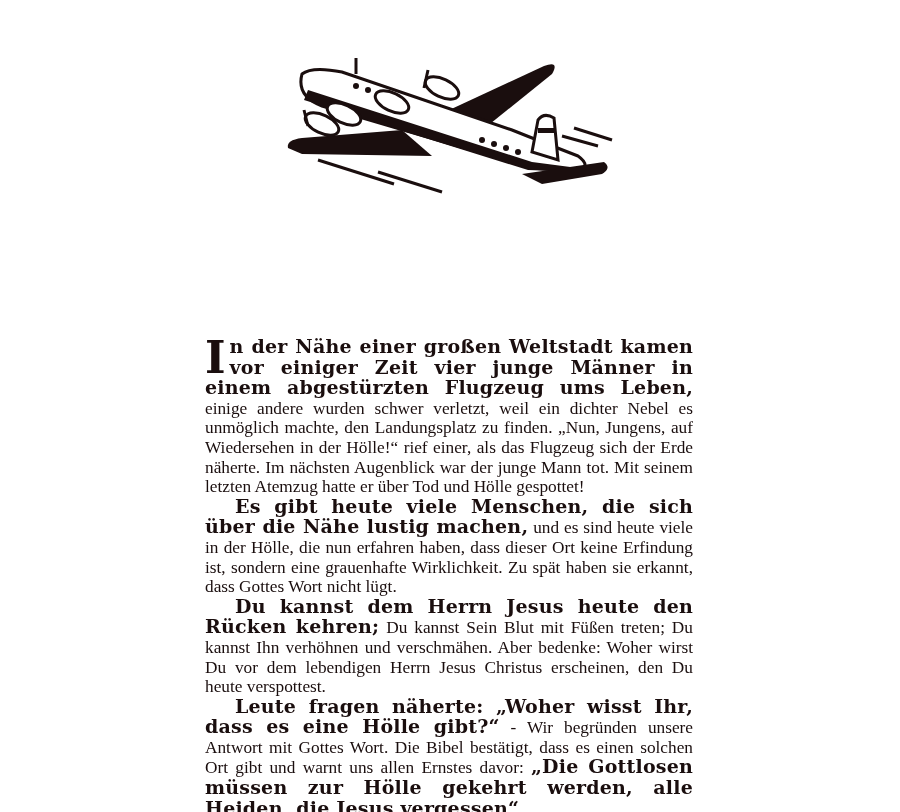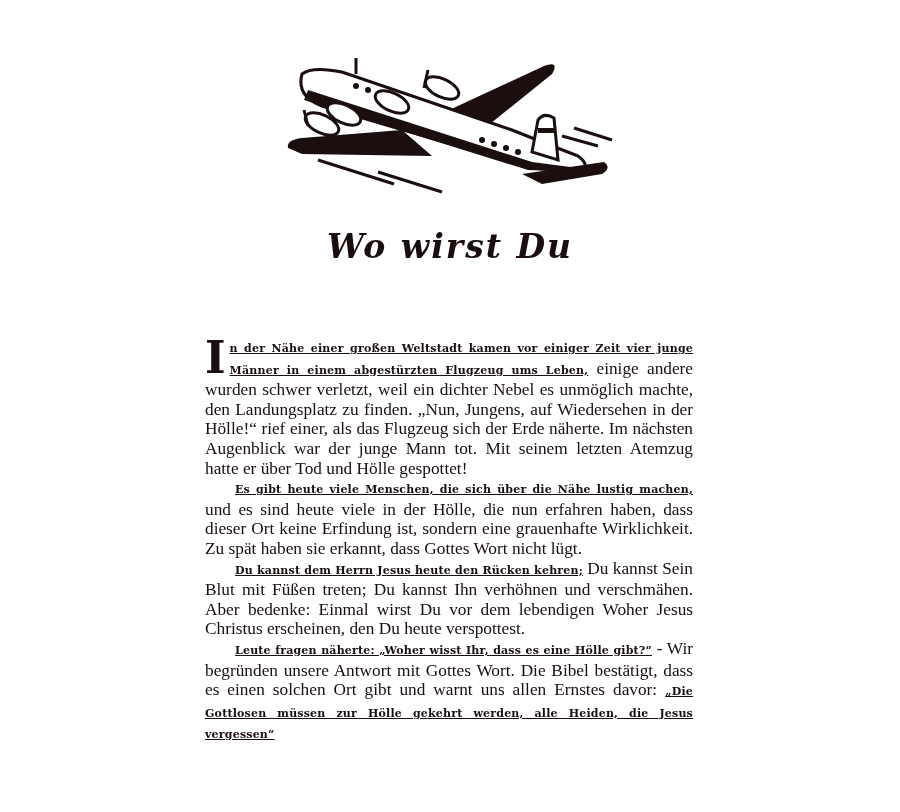--- a/index.html
+++ b/index.html
@@ -10,21 +10,21 @@
     font-family: "DejaVu Serif", serif; font-weight: bold; font-style: italic;
     font-size: 33px; line-height: 42px; letter-spacing: 2px; color: #1a0e0e;
   }
   .body-text {
     position: absolute; left: 205px; top: 337px; width: 488px;
     font-family: "Liberation Serif", serif; font-size: 17.3px; line-height: 19.6px;
     text-align: justify; hyphens: manual; color: #1a0e0e;
   }
   .body-text p { margin: 0; }
   .body-text p.indent { text-indent: 30px; }
-  .body-text b { font-family: "DejaVu Serif", serif; font-size: 11px; font-weight: bold; letter-spacing: 0.2px; text-decoration: underline; }
+  .body-text b { font-family: "DejaVu Serif", serif; font-size: 19px; font-weight: bold; letter-spacing: 0.2px; }
   .dropcap {
     float: left; font-family: "DejaVu Serif", serif; font-weight: bold;
     font-size: 44px; line-height: 38px; margin: 2px 4px 0 0; padding: 0;
   }
 </style>
 </head>
 <body>
 
 <svg class="plane" viewBox="0 0 336 150" xmlns="http://www.w3.org/2000/svg">
   <g fill="#1a0e0e" stroke="#1a0e0e">
@@ -59,29 +59,28 @@
     <ellipse cx="40" cy="80" rx="18" ry="9" transform="rotate(25 40 80)" fill="#ffffff" stroke-width="3"></ellipse>
     <ellipse cx="62" cy="70" rx="18" ry="9" transform="rotate(25 62 70)" fill="#ffffff" stroke-width="3"></ellipse>
 
     <line x1="146" y1="26" x2="142" y2="44" stroke-width="3"></line>
     <line x1="74" y1="14" x2="74" y2="30" stroke-width="3"></line>
     <line x1="22" y1="66" x2="26" y2="82" stroke-width="3"></line>
   </g>
 </svg>
 
 <div class="title">
-  <div>Wo wirst Du</div>
 </div>
 
 <div class="body-text">
   <p>
     <span class="dropcap">I</span><b>n der Nähe einer großen Weltstadt kamen vor einiger Zeit vier junge Männer in einem abgestürzten Flug­zeug ums Leben,</b><span> einige andere wurden schwer verletzt, weil ein dichter Nebel es unmöglich machte, den Landungsplatz zu finden. „Nun, Jungens, auf Wiedersehen in der Hölle!“ rief ei­ner, als das Flugzeug sich der Erde näherte. Im nächsten Augen­blick war der junge Mann tot. Mit seinem letzten Atemzug hatte er über Tod und Hölle gespottet!</span>
   </p>
   <p class="indent">
     <b>Es gibt heute viele Menschen, die sich über die Nähe lustig machen,</b><span> und es sind heute viele in der Hölle, die nun erfahren haben, dass dieser Ort keine Erfindung ist, sondern eine grauenhafte Wirklichkeit. Zu spät haben sie erkannt, dass Gottes Wort nicht lügt.</span>
   </p>
   <p class="indent">
-    <b>Du kannst dem Herrn Jesus heute den Rücken keh­ren;</b><span> Du kannst Sein Blut mit Füßen treten; Du kannst Ihn ver­höhnen und verschmähen. Aber bedenke: Einmal wirst Du vor dem lebendigen Woher Jesus Christus erscheinen, den Du heute verspottest.</span>
+    <b>Du kannst dem Herrn Jesus heute den Rücken keh­ren;</b><span> Du kannst Sein Blut mit Füßen treten; Du kannst Ihn ver­höhnen und verschmähen. Aber bedenke: Woher wirst Du vor dem lebendigen Herrn Jesus Christus erscheinen, den Du heute verspottest.</span>
   </p>
   <p class="indent">
     <b>Leute fragen näherte: „Woher wisst Ihr, dass es eine Hölle gibt?“</b><span> - Wir begründen unsere Antwort mit Gottes Wort. Die Bibel bestätigt, dass es einen solchen Ort gibt und warnt uns allen Ernstes davor: </span><b>„Die Gottlosen müssen zur Höl­le gekehrt werden, alle Heiden, die Jesus vergessen“</b>
   </p>
 </div>
 
 </body></html>

